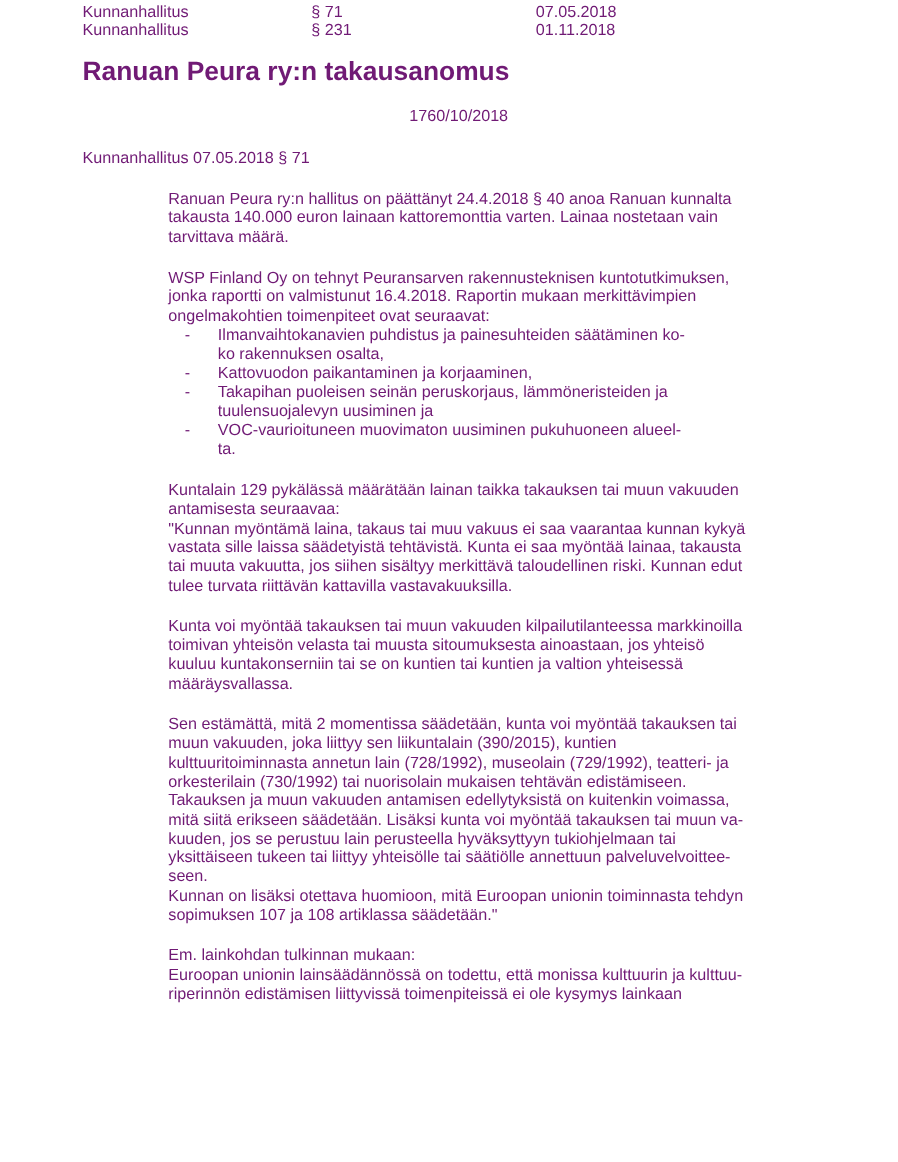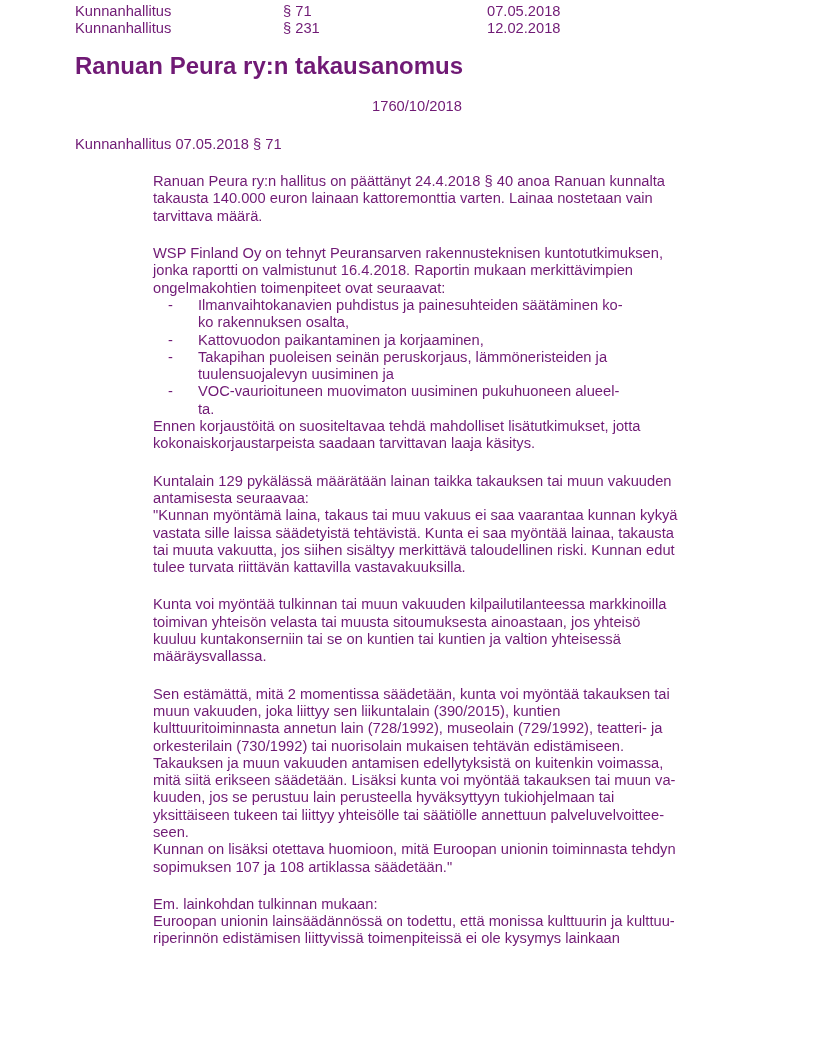--- a/index.html
+++ b/index.html
@@ -52,21 +52,21 @@
 
   <div class="hist-table">
     <div class="hist-row">
       <span class="hcell-committee">Kunnanhallitus</span>
       <span class="hcell-section">§ 71</span>
       <span class="hcell-date">07.05.2018</span>
     </div>
     <div class="hist-row">
       <span class="hcell-committee">Kunnanhallitus</span>
       <span class="hcell-section">§ 231</span>
-      <span class="hcell-date">12.02.2018</span>
+      <span class="hcell-date">01.11.2018</span>
     </div>
   </div>
 
   <div class="doc-title">Ranuan Peura ry:n takausanomus</div>
 
   <div class="case-number">1760/10/2018</div>
 
   <div class="meeting-ref">Kunnanhallitus 07.05.2018 § 71</div>
 
   <div class="doc-body">
@@ -95,31 +95,29 @@
         <span class="bullet-text">Takapihan puoleisen seinän peruskorjaus, lämmöneristeiden ja
 tuulensuojalevyn uusiminen ja</span>
       </div>
       <div class="bullet-row">
         <span class="bullet-marker">-</span>
         <span class="bullet-text">VOC-vaurioituneen muovimaton uusiminen pukuhuoneen alueel-
 ta.</span>
       </div>
     </div>
 
-    <div class="para flush">Ennen korjaustöitä on suositeltavaa tehdä mahdolliset lisätutkimukset, jotta
-kokonaiskorjaustarpeista saadaan tarvittavan laaja käsitys.</div>
 
     <div class="para">Kuntalain 129 pykälässä määrätään lainan taikka takauksen tai muun vakuuden
 antamisesta seuraavaa:
 "Kunnan myöntämä laina, takaus tai muu vakuus ei saa vaarantaa kunnan kykyä
 vastata sille laissa säädetyistä tehtävistä. Kunta ei saa myöntää lainaa, takausta
 tai muuta vakuutta, jos siihen sisältyy merkittävä taloudellinen riski. Kunnan edut
 tulee turvata riittävän kattavilla vastavakuuksilla.</div>
 
-    <div class="para">Kunta voi myöntää tulkinnan tai muun vakuuden kilpailutilanteessa markkinoilla
+    <div class="para">Kunta voi myöntää takauksen tai muun vakuuden kilpailutilanteessa markkinoilla
 toimivan yhteisön velasta tai muusta sitoumuksesta ainoastaan, jos yhteisö
 kuuluu kuntakonserniin tai se on kuntien tai kuntien ja valtion yhteisessä
 määräysvallassa.</div>
 
     <div class="para">Sen estämättä, mitä 2 momentissa säädetään, kunta voi myöntää takauksen tai
 muun vakuuden, joka liittyy sen liikuntalain (390/2015), kuntien
 kulttuuritoiminnasta annetun lain (728/1992), museolain (729/1992), teatteri- ja
 orkesterilain (730/1992) tai nuorisolain mukaisen tehtävän edistämiseen.
 Takauksen ja muun vakuuden antamisen edellytyksistä on kuitenkin voimassa,
 mitä siitä erikseen säädetään. Lisäksi kunta voi myöntää takauksen tai muun va-

